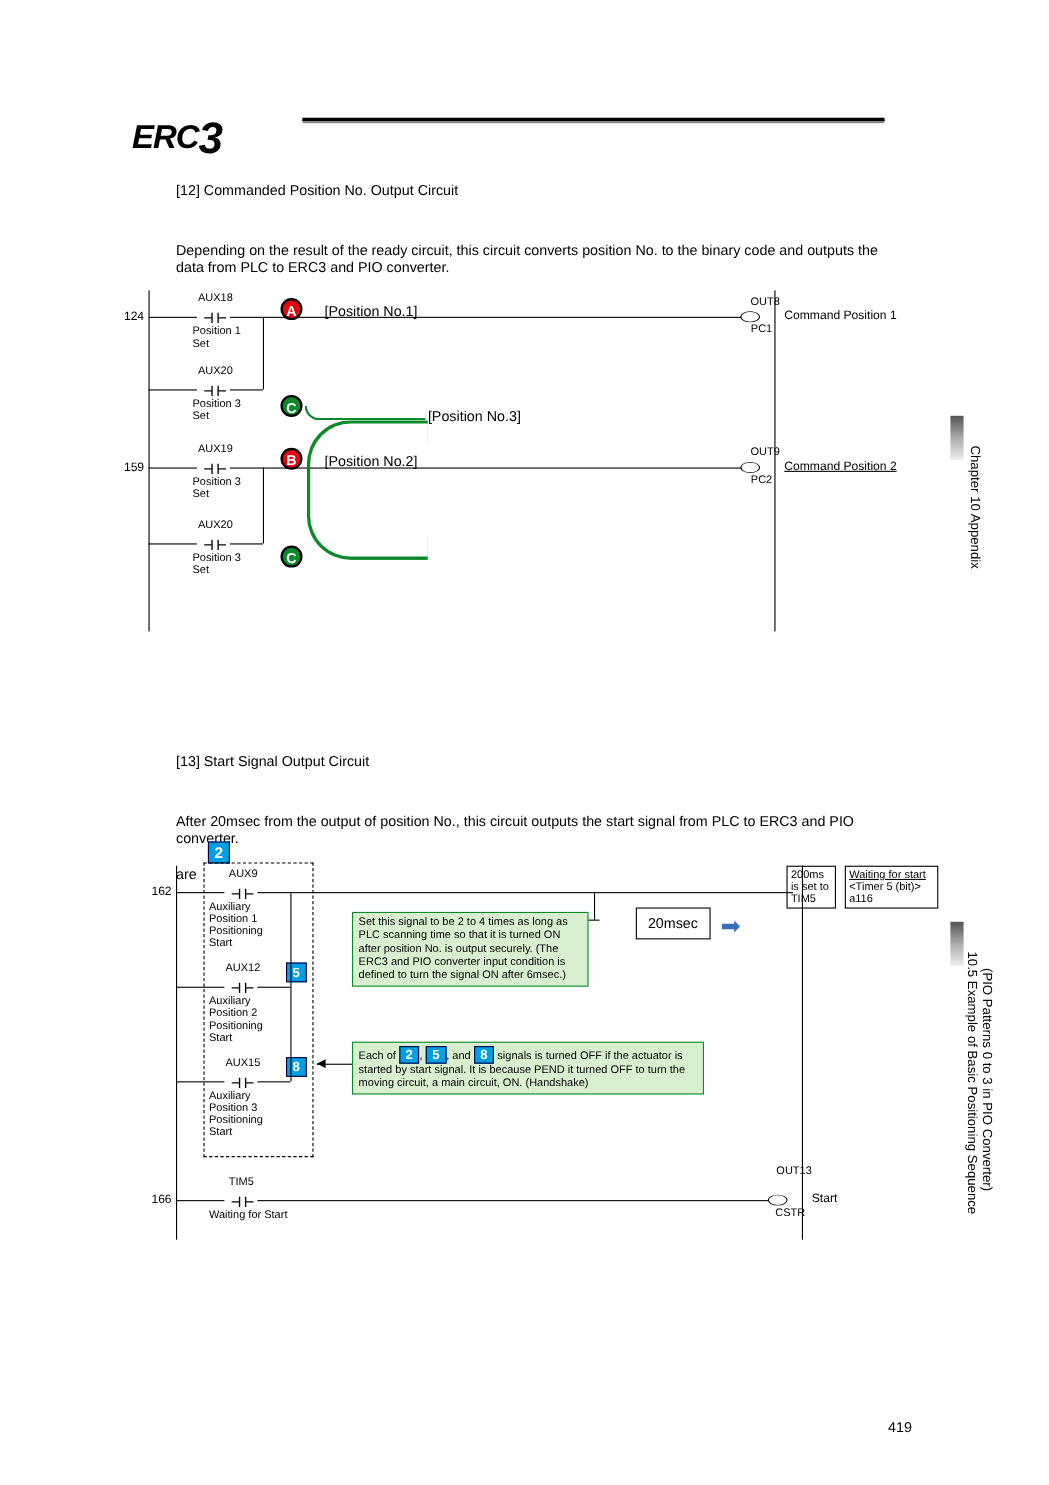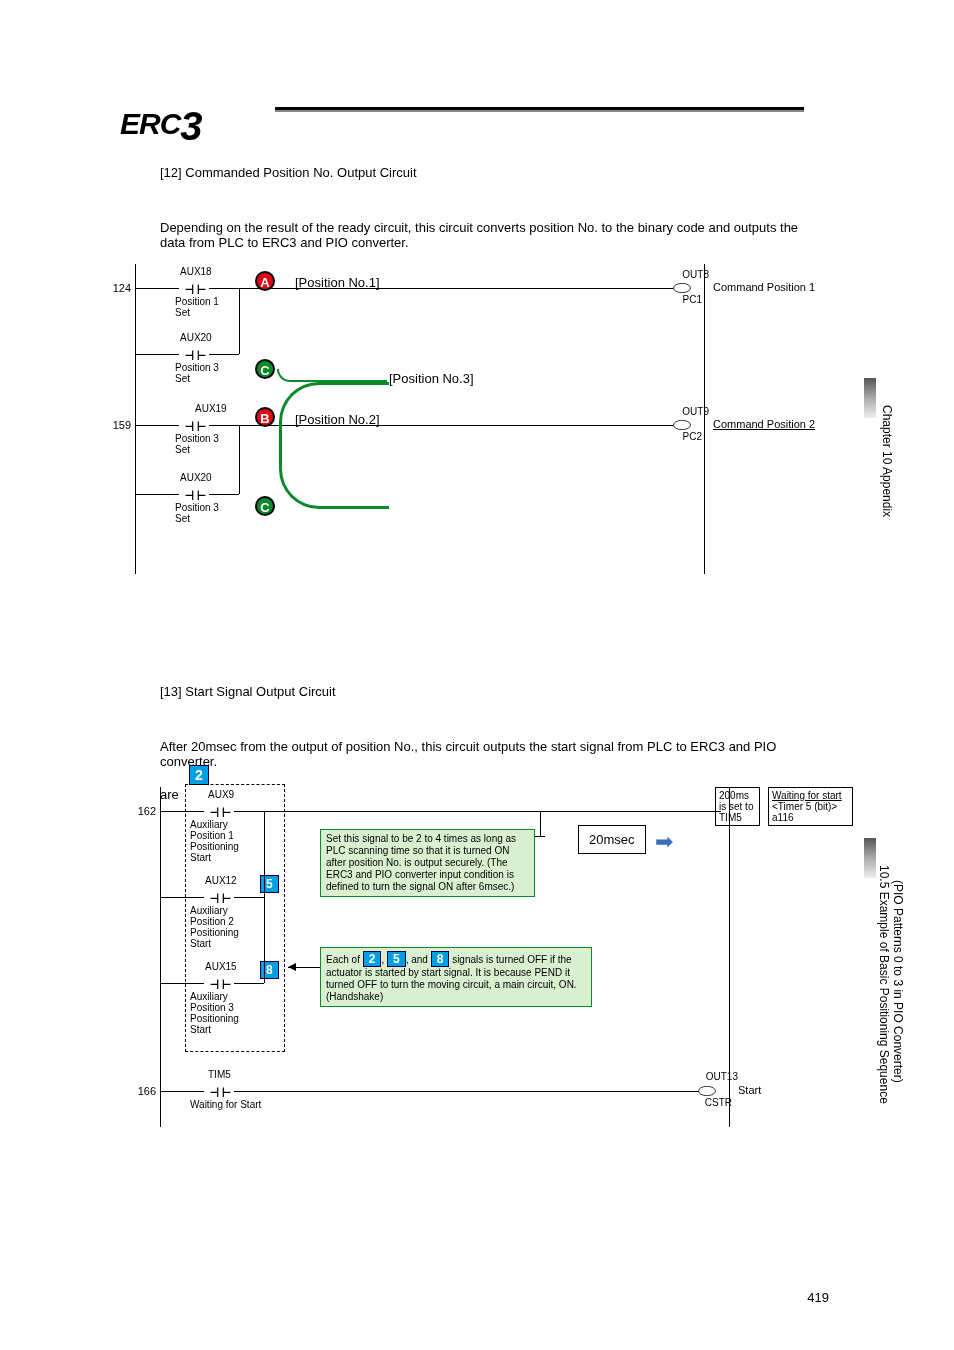--- a/index.html
+++ b/index.html
@@ -231,21 +231,21 @@
     <div class="rung-line" style="top:24px; left:104px; width:1px; height:66px; background:#000;"></div>
     <span class="badge badge-green" style="position:absolute; top:95px; left:120px;">C</span>
     <div class="pos-lbl" style="top:107px; left:254px;">[Position No.3]</div>
 
     <div class="curve" style="top:105px; left:142px; width:110px; height:13px; border-radius:0 0 0 40px;"></div>
     <div style="position:absolute; top:104px; left:142px; width:110px; height:2px; background:transparent;"></div>
 
     <div class="rnum" style="top:155px;">159</div>
     <div class="rung-line" style="top:161px; left:0; width:44px;"></div>
     <div class="contact" style="top:153px; left:44px;"><span class="sym">⊣ ⊢</span></div>
-    <div class="clabel" style="top:139px; left:60px;">AUX19</div>
+    <div class="clabel" style="top:139px; left:45px;">AUX19</div>
     <div class="clabel" style="top:169px; left:40px; white-space:pre;">Position 3
 Set</div>
     <div class="rung-line" style="top:161px; left:74px; right:26px;"></div>
     <span class="badge badge-red" style="position:absolute; top:143px; left:120px;">B</span>
     <div class="pos-lbl" style="top:148px; left:160px;">[Position No.2]</div>
     <div class="coil" style="top:152px; right:14px;"></div>
     <div class="clabel" style="top:142px; right:-4px;">OUT9</div>
     <div class="clabel" style="top:167px; right:3px;">PC2</div>
     <div class="outlabel" style="top:154px; left:578px;text-decoration:underline;">Command Position 2</div>
 
@@ -326,36 +326,36 @@
         <span>is set to</span><br>
         <span>TIM5</span>
       </div>
       <div class="annot-box" style="top:0px; left:608px; width:85px;">
         <span style="text-decoration:underline;">Waiting for start</span><br>
         <span>&lt;Timer 5 (bit)&gt;</span><br>
         <span>a116</span>
       </div>
 
       
-      <div class="note-green" style="top:160px; left:160px; width:272px;">
+      <div class="note-green" style="top:160px; left:160px; width:320px;">
         <span>Each of </span><span class="sq">2</span><span>, </span><span class="sq">5</span><span>, and </span><span class="sq">8</span><span> signals is turned OFF if the actuator is started by start signal. It is because PEND it turned OFF to turn the moving circuit, a main circuit, ON. (Handshake)</span>
       </div>
       
       <div style="position:absolute; top:180px; left:128px; width:32px; height:1px; background:#000;"></div>
       <div style="position:absolute; top:176px; left:128px; width:0; height:0; border-right:8px solid #000; border-top:4px solid transparent; border-bottom:4px solid transparent;"></div>
 
       
       <div class="rnum" style="top:298px;">166</div>
       <div class="rung-line" style="top:304px; left:0; width:44px;"></div>
       <div class="contact" style="top:296px; left:44px;"><span class="sym">⊣ ⊢</span></div>
       <div class="clabel" style="top:282px; left:48px;">TIM5</div>
       <div class="clabel" style="top:312px; left:30px;">Waiting for Start</div>
       <div class="rung-line" style="top:304px; left:74px; right:26px;"></div>
       <div class="coil" style="top:295px; right:14px;"></div>
-      <div class="clabel" style="top:284px; right:-8px;">OUT13</div>
+      <div class="clabel" style="top:272px; right:-8px;">OUT13</div>
       <div class="clabel" style="top:310px; right:-2px;">CSTR</div>
       <div class="outlabel" style="top:297px; left:578px;">Start</div>
     </div>
   </div>
 
   <div class="side-tab" style="top:378px; height:40px;"></div>
   <div class="side-text" style="top:405px;">Chapter 10 Appendix</div>
 
   <div class="side-tab" style="top:838px; height:40px;"></div>
   <div class="side-text" style="top:865px; right:63px;">10.5 Example of Basic Positioning Sequence</div>

